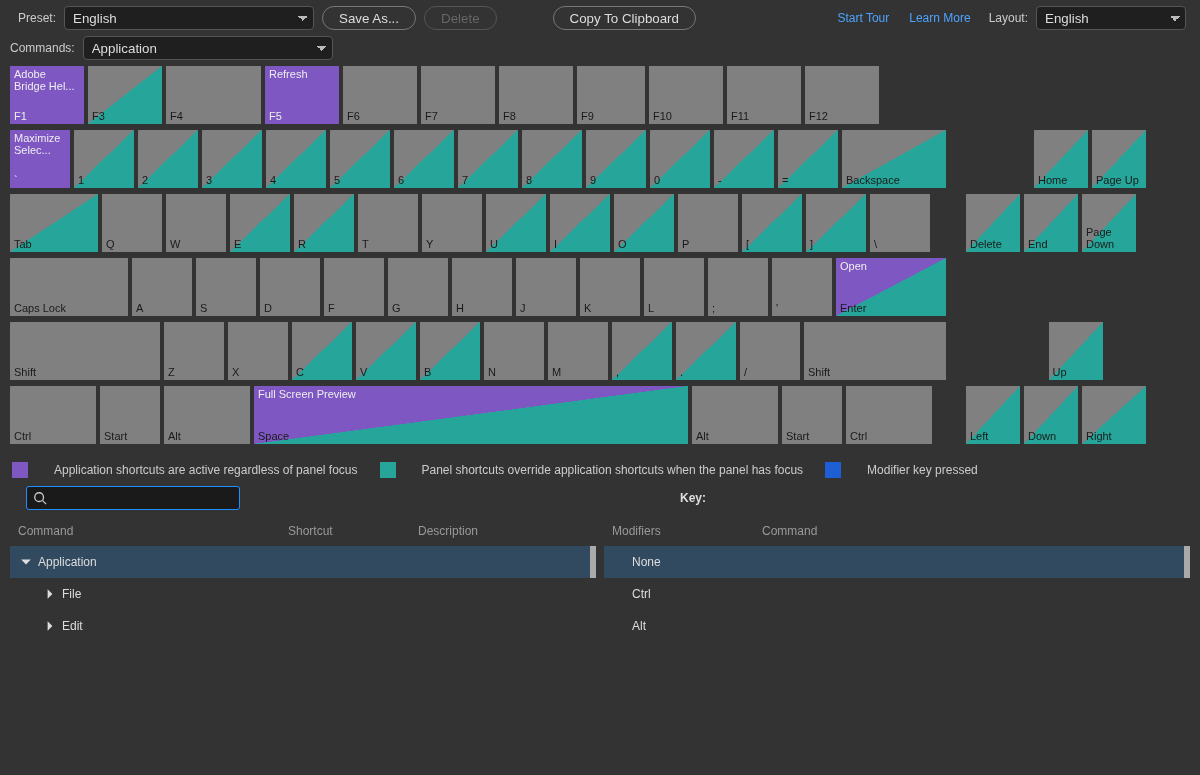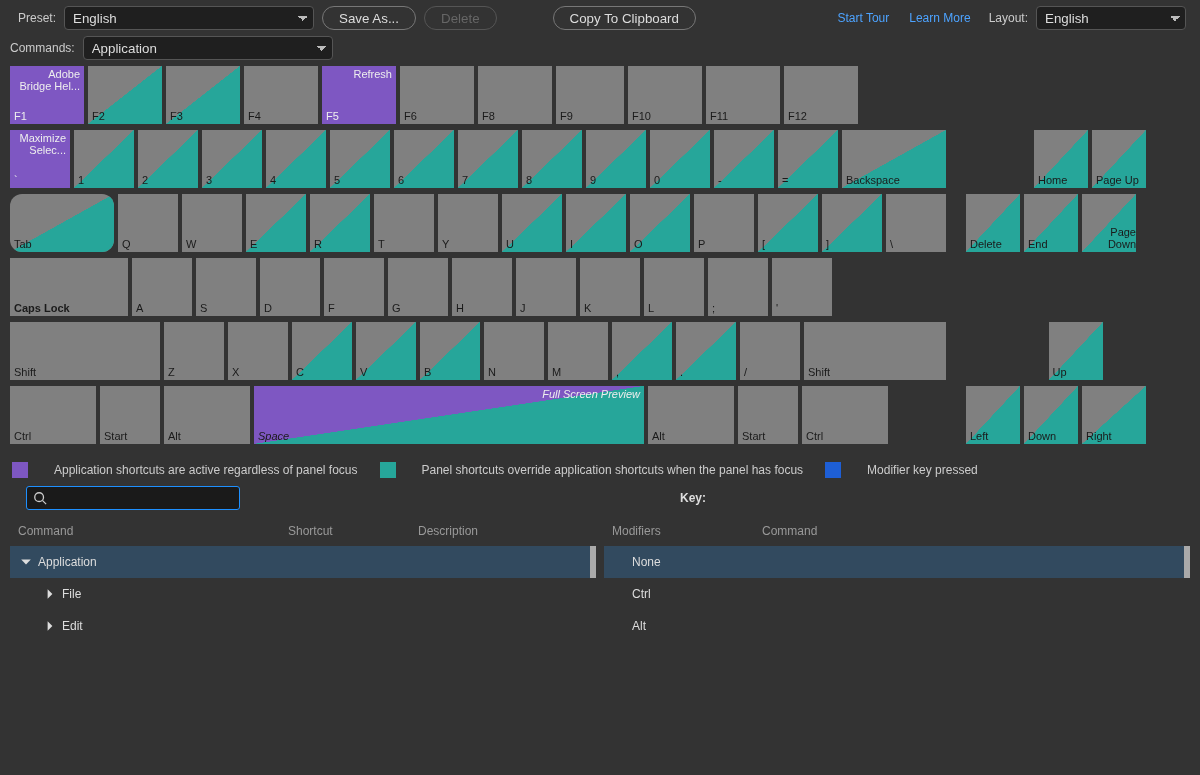--- a/index.html
+++ b/index.html
@@ -24,21 +24,21 @@
   select.dropdown{
     background:#1f1f1f;color:#ddd;border:1px solid #555;border-radius:4px;
     height:24px;padding:0 24px 0 8px;appearance:none;-webkit-appearance:none;
     background-image:linear-gradient(45deg,transparent 50%,#bbb 50%),linear-gradient(-45deg,transparent 50%,#bbb 50%);
     background-position:right 10px center,right 5px center;
     background-size:5px 5px,5px 5px;background-repeat:no-repeat;
   }
   .btn{background:transparent;border:1px solid #777;color:#ddd;border-radius:14px;height:24px;padding:0 16px;cursor:pointer}
   .btn.disabled{color:#666;border-color:#555;cursor:default}
   .link{color:var(--link);text-decoration:none;margin:0 6px;cursor:pointer}
-  .keyboard-wrap{padding:4px 12px 6px 10px;text-align:right;}
+  .keyboard-wrap{padding:4px 12px 6px 10px;}
   .kb-main{display:flex;gap:20px}
   .kb-left{flex:0 0 auto}
   .kb-right{flex:0 0 auto;display:flex;flex-direction:column}
   .krow{display:flex;gap:4px;margin-bottom:6px}
   .key{position:relative;height:58px;background:var(--key-gray);overflow:hidden;cursor:pointer;font-size:11px;color:#1a1a1a}
   .key .topl{position:absolute;top:2px;left:4px;right:4px;line-height:12px;word-break:break-word}
   .key .bottoml{position:absolute;bottom:2px;left:4px;}
   .key.app{background:var(--purple)}
   .key.app .topl,.key.app .bottoml{color:#eee}
   .key.panel::after{content:"";position:absolute;inset:0;background:linear-gradient(to bottom right,transparent 0 49.8%,var(--teal) 50% 100%)}
@@ -93,36 +93,36 @@
 
 <div class="keyboard-wrap">
   <div class="kb-main">
     <div class="kb-left" id="kb-left">
         <div class="krow">
           <div class="key app" style="width: 74px;">
             <div class="topl">Adobe Bridge Hel...</div>
             <div class="bottoml">F1</div>
           </div>
           <div class="key panel" style="width: 74px;">
-            <div class="bottoml">F2</div>
-          </div>
-          <div class="key panel" style="width: 74px;">
             <div class="bottoml">F3</div>
           </div>
-          <div class="key" style="width: 74px;">
+          <div class="key" style="width: 95px;">
             <div class="bottoml">F4</div>
           </div>
           <div class="key app" style="width: 74px;">
             <div class="topl">Refresh</div>
             <div class="bottoml">F5</div>
           </div>
           <div class="key" style="width: 74px;">
             <div class="bottoml">F6</div>
           </div>
           <div class="key" style="width: 74px;">
+            <div class="bottoml">F7</div>
+          </div>
+          <div class="key" style="width: 74px;">
             <div class="bottoml">F8</div>
           </div>
           <div class="key" style="width: 68px;">
             <div class="bottoml">F9</div>
           </div>
           <div class="key" style="width: 74px;">
             <div class="bottoml">F10</div>
           </div>
           <div class="key" style="width: 74px;">
             <div class="bottoml">F11</div>
@@ -170,21 +170,21 @@
             <div class="bottoml">-</div>
           </div>
           <div class="key panel" style="width: 60px;">
             <div class="bottoml">=</div>
           </div>
           <div class="key panel" style="width: 104px;">
             <div class="bottoml">Backspace</div>
           </div>
         </div>
         <div class="krow">
-          <div class="key panel" style="width: 104px; border-radius: 12px;">
+          <div class="key panel" style="width: 88px;">
             <div class="bottoml">Tab</div>
           </div>
           <div class="key" style="width: 60px;">
             <div class="bottoml">Q</div>
           </div>
           <div class="key" style="width: 60px;">
             <div class="bottoml">W</div>
           </div>
           <div class="key panel" style="width: 60px;">
             <div class="bottoml">E</div>
@@ -214,21 +214,21 @@
             <div class="bottoml">[</div>
           </div>
           <div class="key panel" style="width: 60px;">
             <div class="bottoml">]</div>
           </div>
           <div class="key" style="width: 60px;">
             <div class="bottoml">\</div>
           </div>
         </div>
         <div class="krow">
-          <div class="key" style="width: 118px; font-weight: bold;">
+          <div class="key" style="width: 118px;">
             <div class="bottoml">Caps Lock</div>
           </div>
           <div class="key" style="width: 60px;">
             <div class="bottoml">A</div>
           </div>
           <div class="key" style="width: 60px;">
             <div class="bottoml">S</div>
           </div>
           <div class="key" style="width: 60px;">
             <div class="bottoml">D</div>
@@ -249,20 +249,24 @@
             <div class="bottoml">K</div>
           </div>
           <div class="key" style="width: 60px;">
             <div class="bottoml">L</div>
           </div>
           <div class="key" style="width: 60px;">
             <div class="bottoml">;</div>
           </div>
           <div class="key" style="width: 60px;">
             <div class="bottoml">'</div>
+          </div>
+          <div class="key both" style="width: 110px;">
+            <div class="topl">Open</div>
+            <div class="bottoml">Enter</div>
           </div>
         </div>
         <div class="krow">
           <div class="key" style="width: 150px;">
             <div class="bottoml">Shift</div>
           </div>
           <div class="key" style="width: 60px;">
             <div class="bottoml">Z</div>
           </div>
           <div class="key" style="width: 60px;">
@@ -299,21 +303,21 @@
         <div class="krow">
           <div class="key" style="width: 86px;">
             <div class="bottoml">Ctrl</div>
           </div>
           <div class="key" style="width: 60px;">
             <div class="bottoml">Start</div>
           </div>
           <div class="key" style="width: 86px;">
             <div class="bottoml">Alt</div>
           </div>
-          <div class="key both" style="width: 390px; font-style: italic;">
+          <div class="key both" style="width: 434px;">
             <div class="topl">Full Screen Preview</div>
             <div class="bottoml">Space</div>
           </div>
           <div class="key" style="width: 86px;">
             <div class="bottoml">Alt</div>
           </div>
           <div class="key" style="width: 60px;">
             <div class="bottoml">Start</div>
           </div>
           <div class="key" style="width: 86px;">

